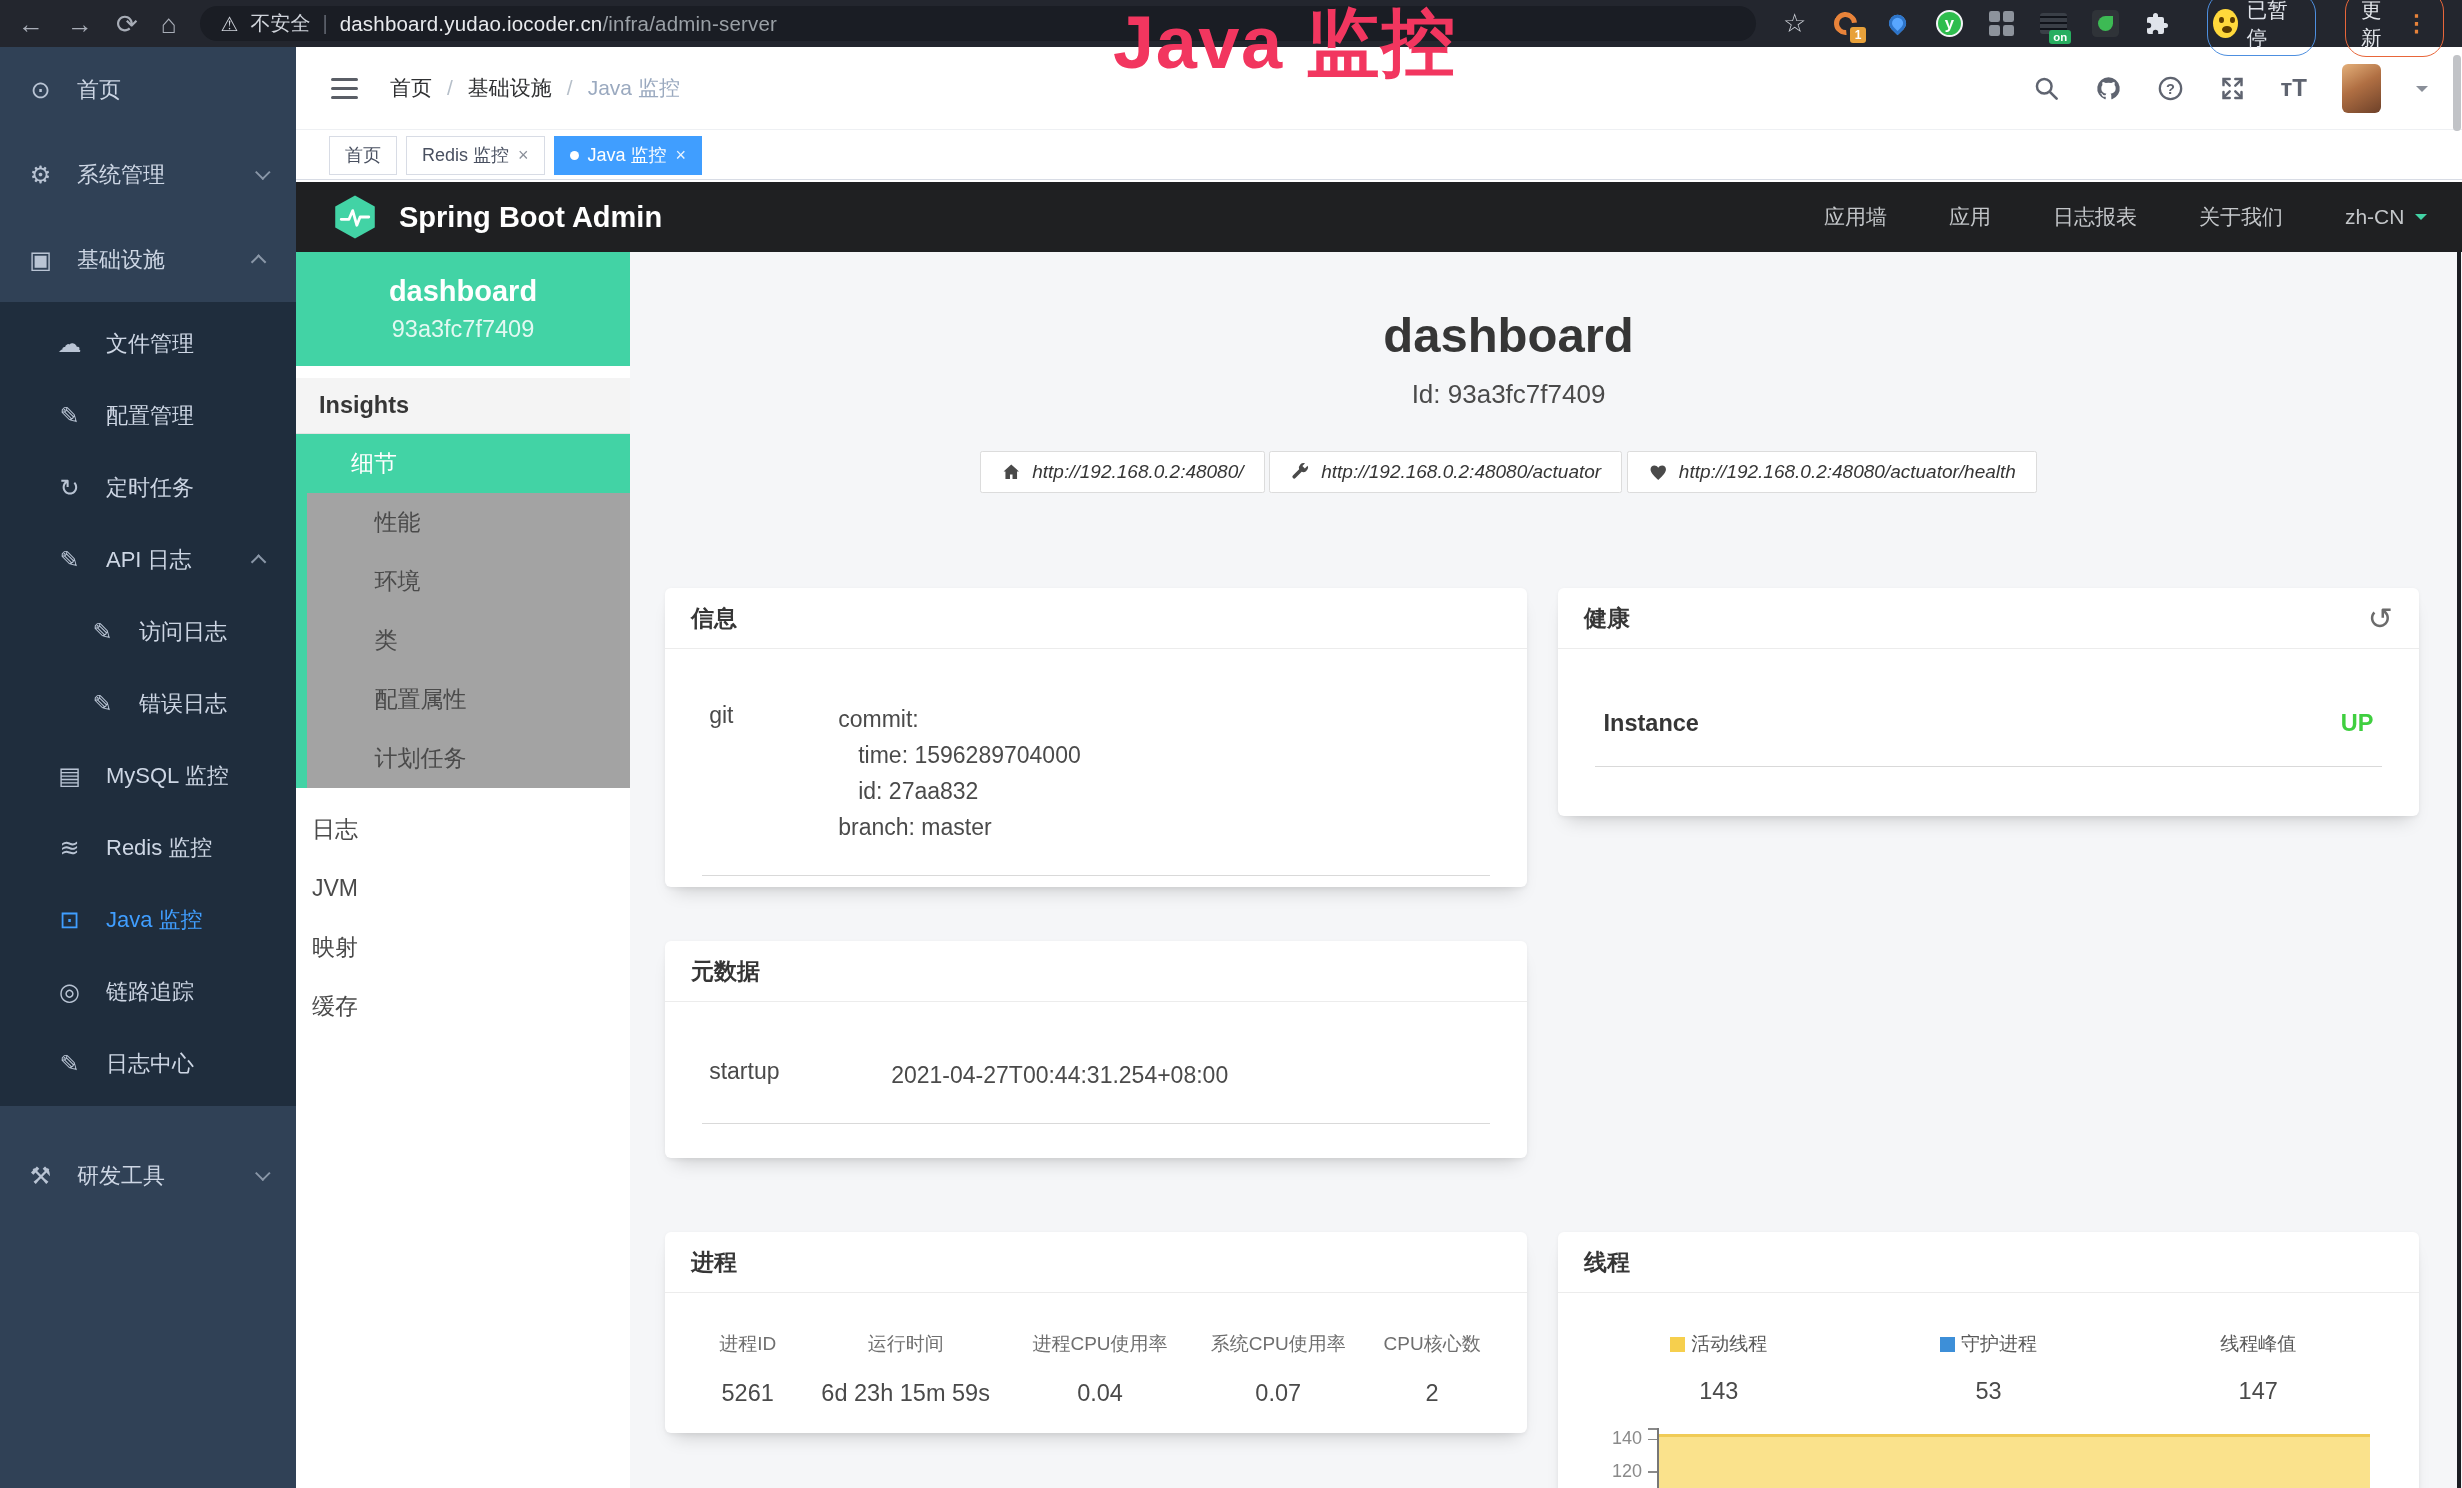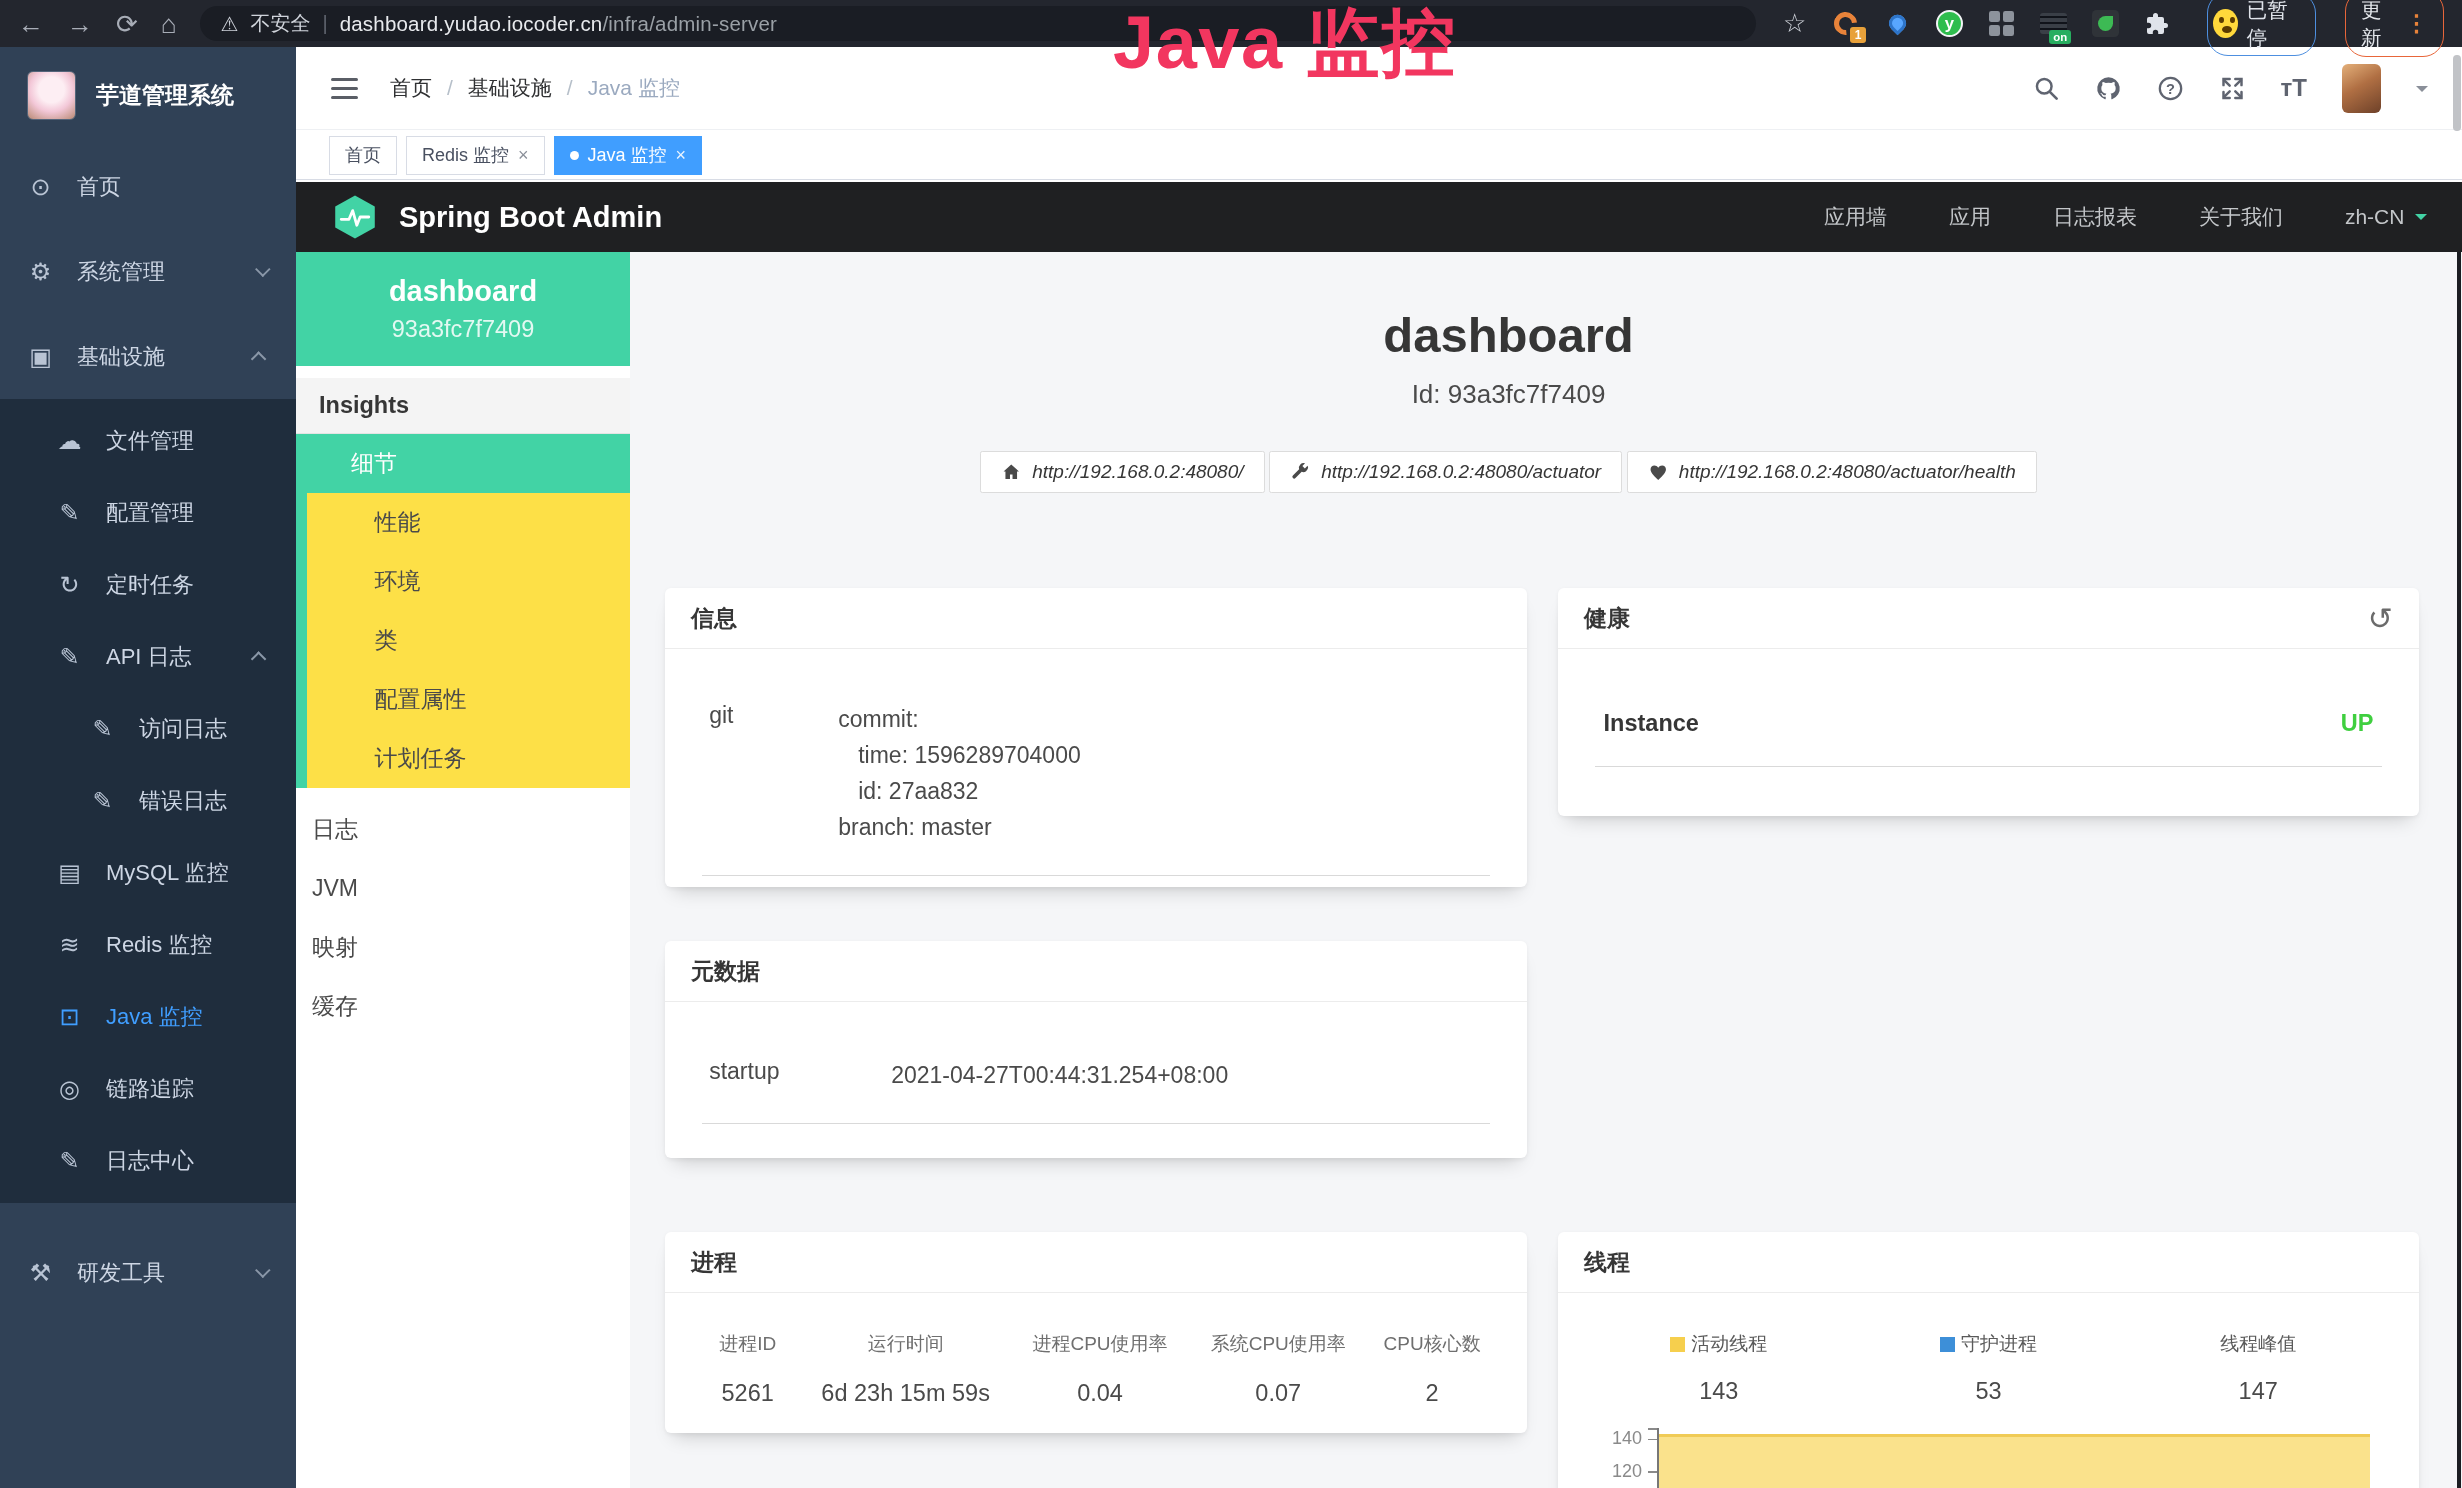--- a/index.html
+++ b/index.html
@@ -87,21 +87,21 @@
 .sba-nav{margin-left:auto;display:flex;align-items:center;gap:62px;font-size:21px;color:#c3c6c9;}
 .lang{display:flex;align-items:center;gap:10.6px;}
 .sba-caret{width:0;height:0;border:6.8px solid transparent;border-top-color:#42d3a5;margin-top:6px;}
 
 
 .sba-side{position:absolute;left:296px;top:252px;width:334px;height:1237px;background:#fff;z-index:2;}
 .inst-head{height:114px;background:#42d3a5;color:#fff;display:flex;flex-direction:column;align-items:center;justify-content:center;gap:7.6px;}
 .inst-name{font-size:29px;font-weight:bold;}
 .inst-id{font-size:23.5px;color:rgba(255,255,255,.85);}
 .insights-label{margin-top:12px;height:56px;display:flex;align-items:center;padding-left:23px;font-size:23.5px;font-weight:bold;color:#363636;background:#f4f4f4;border-bottom:1.5px solid #e4e4e4;}
-.insight-items{position:relative;background:#fde047;padding-left:10.6px;}
+.insight-items{position:relative;background:#a3a3a3;padding-left:10.6px;}
 .insight-items::before{content:"";position:absolute;left:0;top:0;bottom:0;width:10.6px;background:#42d3a5;}
 .i-item{height:59px;display:flex;align-items:center;padding-left:36px;font-size:23px;color:#4a4a4a;margin-left:32px;}
 .i-item.active{background:#42d3a5;color:#fff;margin-left:-10.6px;padding-left:55px;position:relative;z-index:1;}
 .root-items{background:#fff;padding-top:12px;}
 .r-item{height:59px;display:flex;align-items:center;padding-left:16px;font-size:23px;color:#4a4a4a;}
 
 
 .sba-main{position:absolute;left:629px;top:252px;width:1833px;height:1237px;background:#f5f6f8;}
 .page-title{position:absolute;top:55px;left:0;width:1759px;text-align:center;font-size:49px;font-weight:600;color:#363636;}
 .page-id{position:absolute;top:127px;left:0;width:1759px;text-align:center;font-size:26px;color:#4a4a4a;}
@@ -212,24 +212,20 @@
         </span>
       <span class="plabel">已暂停</span>
     </div>
     <div class="update-chip">
       <span class="ulabel">更新</span>
       <span class="kebab">⋮</span>
     </div>
   </header>
 
   <aside class="sidebar">
-    <div class="side-logo">
-      <span class="logo-img"></span>
-      <span class="logo-title">芋道管理系统</span>
-    </div>
     <nav>
       <div class="m-item">
           <span class="mi">⊙</span>
           <span>首页</span>
         </div>
       <div class="m-item">
           <span class="mi">⚙</span>
           <span>系统管理</span>
           <i class="chev down"></i>
         </div>

